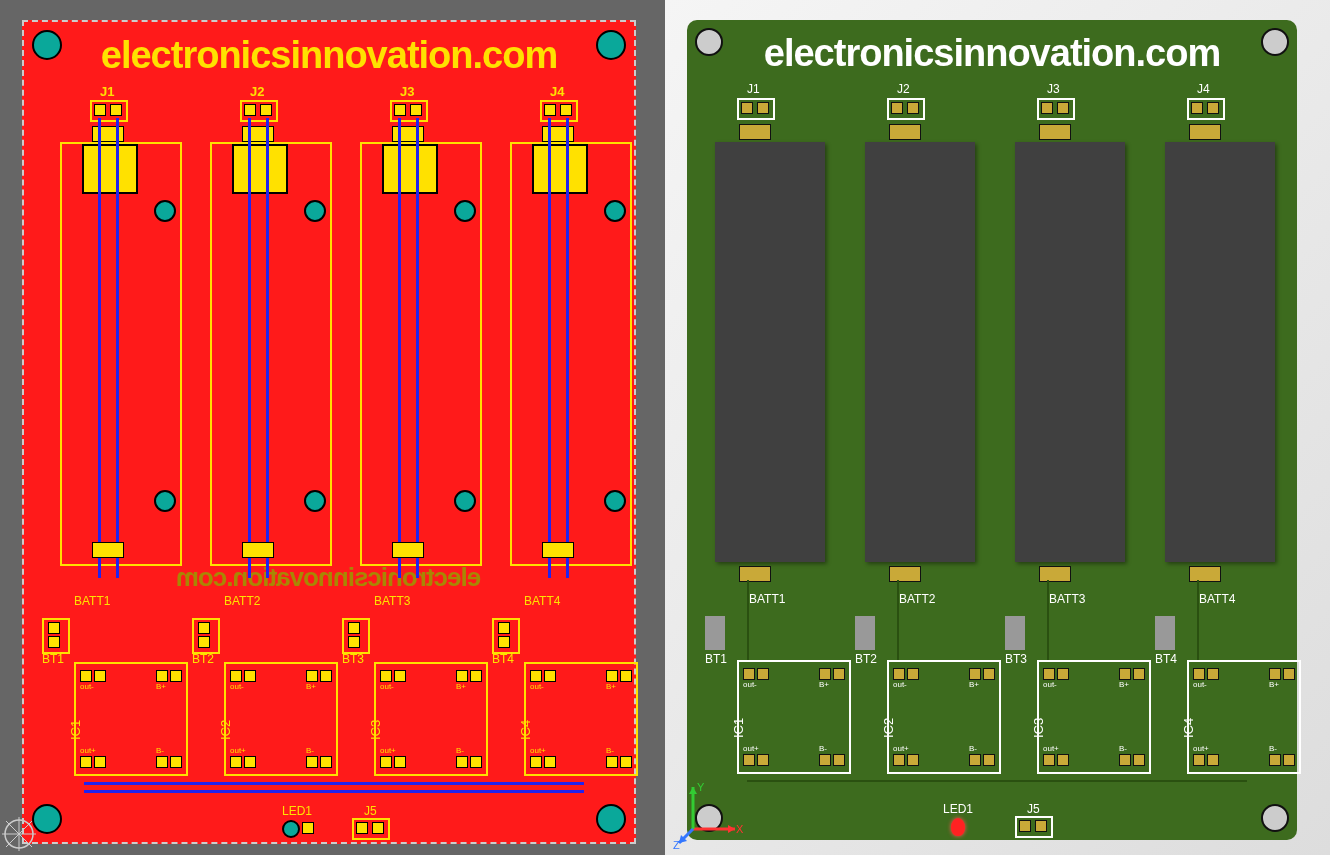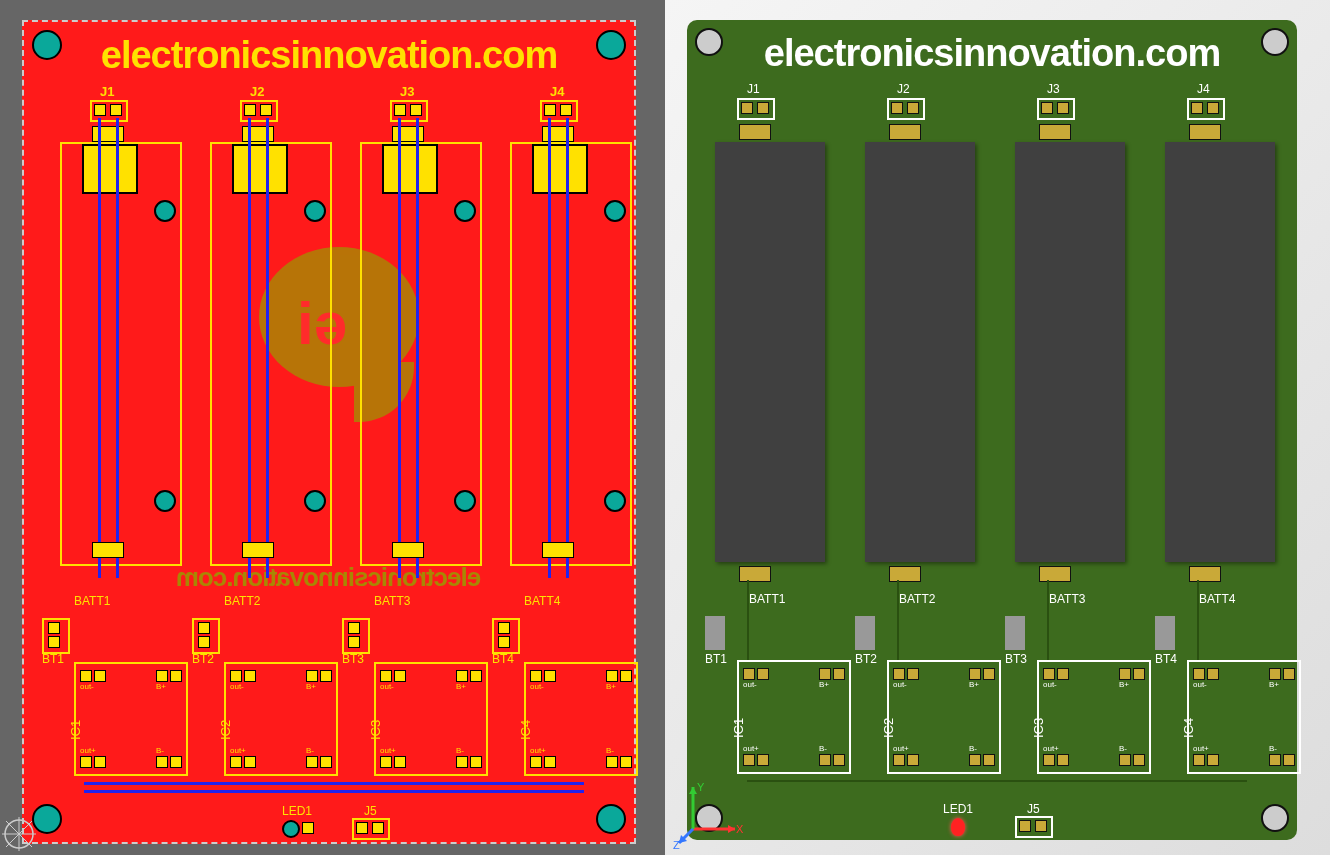--- a/index.html
+++ b/index.html
@@ -56,25 +56,20 @@
 
   <div class="panel left">
     <div class="pcb-red">
       <div class="title-yellow">electronicsinnovation.com</div>
 
       <div class="hole" style="left:8px;top:8px"></div>
       <div class="hole" style="right:8px;top:8px"></div>
       <div class="hole" style="left:8px;bottom:8px"></div>
       <div class="hole" style="right:8px;bottom:8px"></div>
 
-      <div class="logo">
-        <div class="bubble"></div>
-          <div class="tail"></div>
-        <div class="txt">iə</div>
-      </div>
 
       <div class="title-olive">electronicsinnovation.com</div>
 
       <div class="jlabel" style="left:76px;top:62px">J1</div>
       <div class="jlabel" style="left:226px;top:62px">J2</div>
       <div class="jlabel" style="left:376px;top:62px">J3</div>
       <div class="jlabel" style="left:526px;top:62px">J4</div>
       <div class="outline-y" style="left:66px;top:78px;width:34px;height:18px"></div>
       <div class="outline-y" style="left:216px;top:78px;width:34px;height:18px"></div>
       <div class="outline-y" style="left:366px;top:78px;width:34px;height:18px"></div>

